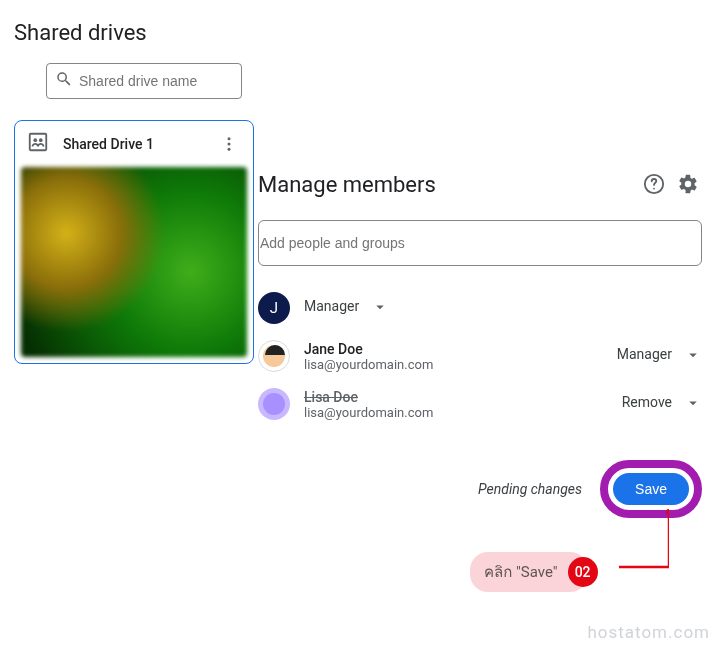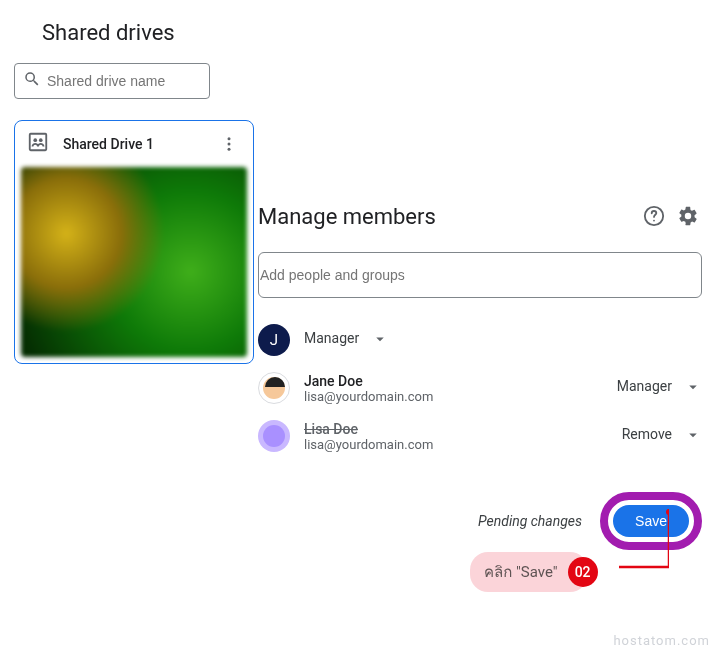--- a/index.html
+++ b/index.html
@@ -9,33 +9,33 @@
     width: 720px;
     height: 666px;
     position: relative;
     overflow: hidden;
   }
   .page-title {
     font-size: 22px;
     color: #202124;
     padding: 20px 0 0 14px;
     font-weight: 400;
-    margin-left: 28px;
   }
   .search-wrap {
     margin: 18px 0 0 14px;
   }
   .search-box {
     display: flex;
     align-items: center;
     border: 1px solid #80868b;
     border-radius: 4px;
     width: 196px;
     height: 36px;
     padding: 0 8px;
+    margin-left: 32px;
   }
   .search-box svg { flex-shrink: 0; }
   .search-box input {
     border: none;
     outline: none;
     font-size: 14px;
     margin-left: 6px;
     width: 100%;
     color: #3c4043;
   }
@@ -71,21 +71,21 @@
     border-radius: 4px;
     background:
       radial-gradient(circle at 20% 35%, #d4b218 0%, #8a6e0a 25%, rgba(0,0,0,0) 45%),
       radial-gradient(circle at 75% 55%, #3fae1a 0%, #0e7a08 40%, #052e02 90%),
       linear-gradient(#3a8a0e, #0e3d05);
     filter: blur(2px);
   }
   .panel {
     position: absolute;
     left: 258px;
-    top: 202px;
+    top: 170px;
     width: 444px;
   }
   .panel-header {
     display: flex;
     align-items: center;
     margin-bottom: 22px;
   }
   .panel-title {
     font-size: 22px;
     color: #202124;
@@ -210,22 +210,22 @@
     position: absolute;
     left: 619px;
     top: 509px;
     width: 50px;
     height: 60px;
     pointer-events: none;
   }
   .watermark {
     position: absolute;
     right: 10px;
-    bottom: 18px;
-    font-size: 13px;
+    bottom: 24px;
+    font-size: 17px;
     letter-spacing: 1px;
     color: #d0d3d8;
   }
 </style>
 </head>
 <body>
 
 <h1 class="page-title">Shared drives</h1>
 
 <div class="search-wrap">

